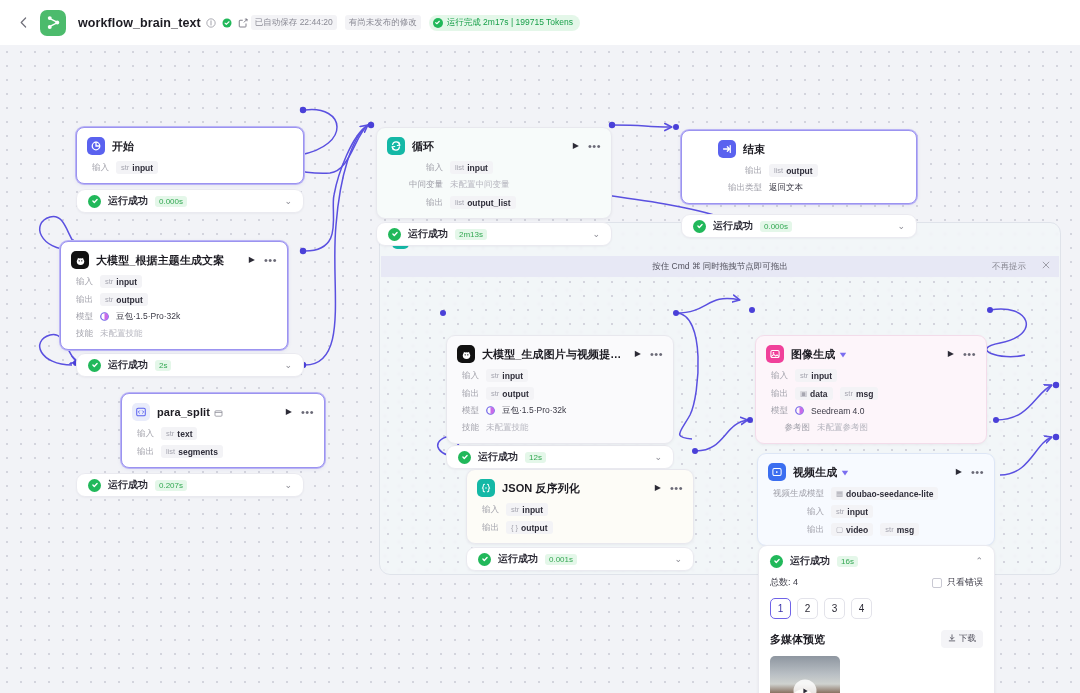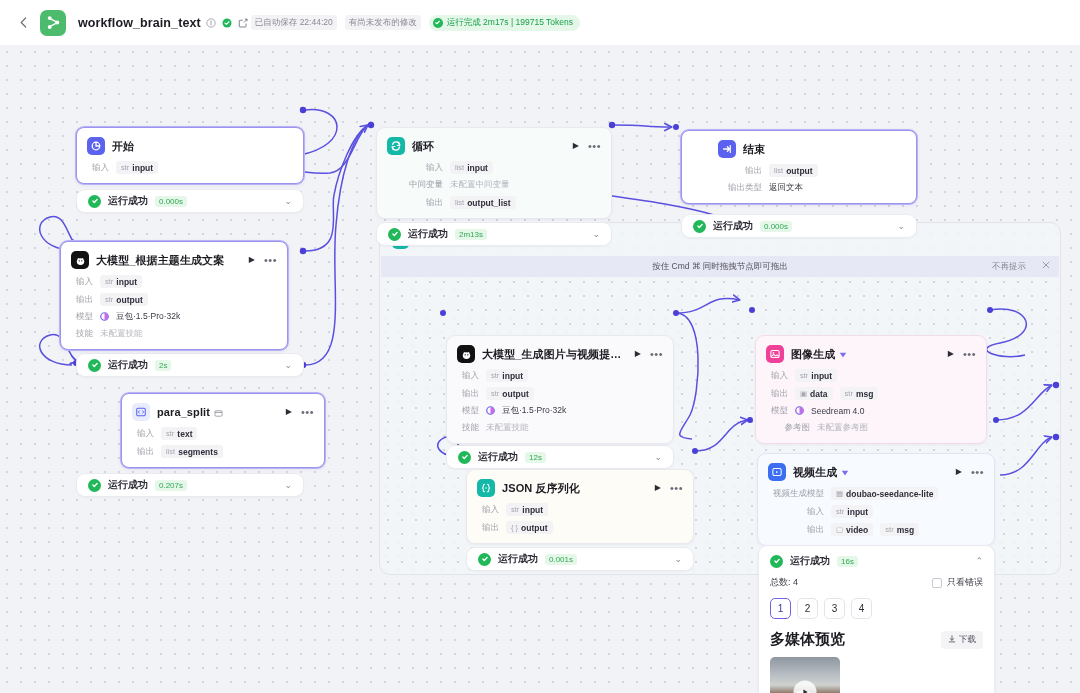--- a/index.html
+++ b/index.html
@@ -140,21 +140,21 @@
   .rp-chk-wrap { display: flex; align-items: center; gap: 5px; font-size: 9px; color: #3a3945; }
   .rp-chk { width: 10px; height: 10px; border: 1px solid #c9c9d3; border-radius: 2px; background: #fff; }
   .pager { display: flex; gap: 6px; margin-top: 9px; }
   .pg {
     width: 21px; height: 21px; border: 1px solid #e3e3ea; border-radius: 5px;
     display: flex; align-items: center; justify-content: center;
     font-size: 10px; color: #2c2b36; background: #fff;
   }
   .pg.active { border-color: #6f63e8; color: #3b34a8; }
   .mm-row { display: flex; align-items: center; justify-content: space-between; margin-top: 11px; }
-  .mm-title { font-size: 15px; font-weight: bold; color: #1d1c23; }
+  .mm-title { font-size: 11px; font-weight: bold; color: #1d1c23; }
   .dl-btn {
     display: flex; align-items: center; gap: 3px; font-size: 8.5px; color: #4a4956;
     background: #f4f4f7; border-radius: 4px; padding: 3px 7px;
   }
   .thumb {
     width: 70px; height: 70px; border-radius: 5px; margin-top: 8px;
     position: relative; overflow: hidden;
     background:
       radial-gradient(circle at 26% 80%, #e8542f 8px, transparent 9px),
       radial-gradient(circle at 58% 74%, #f2b13a 7px, transparent 8px),

